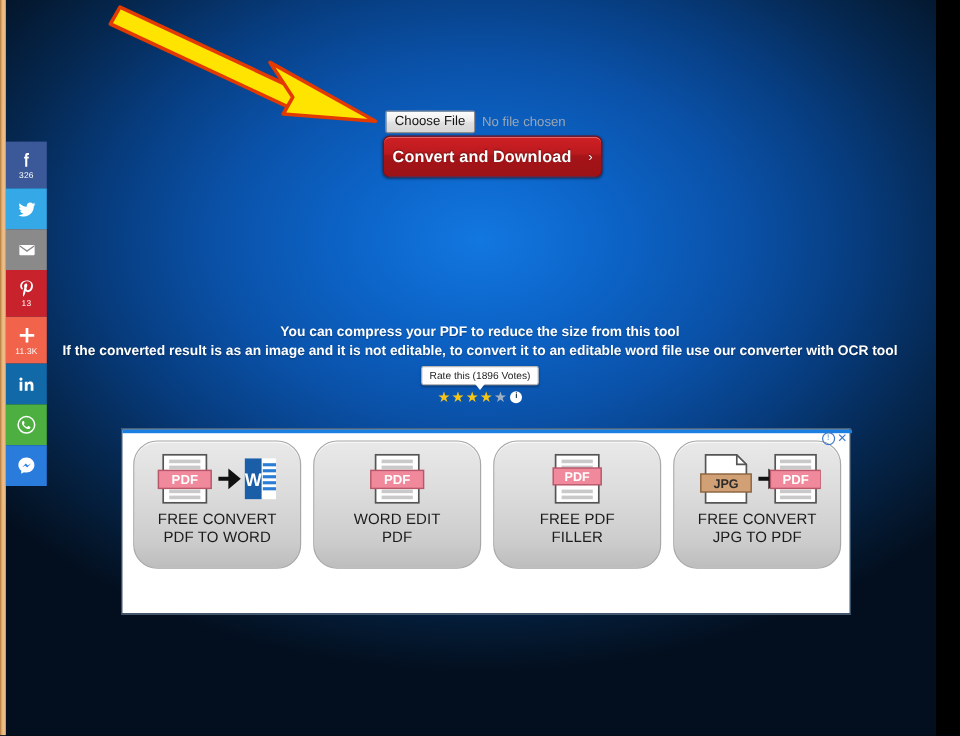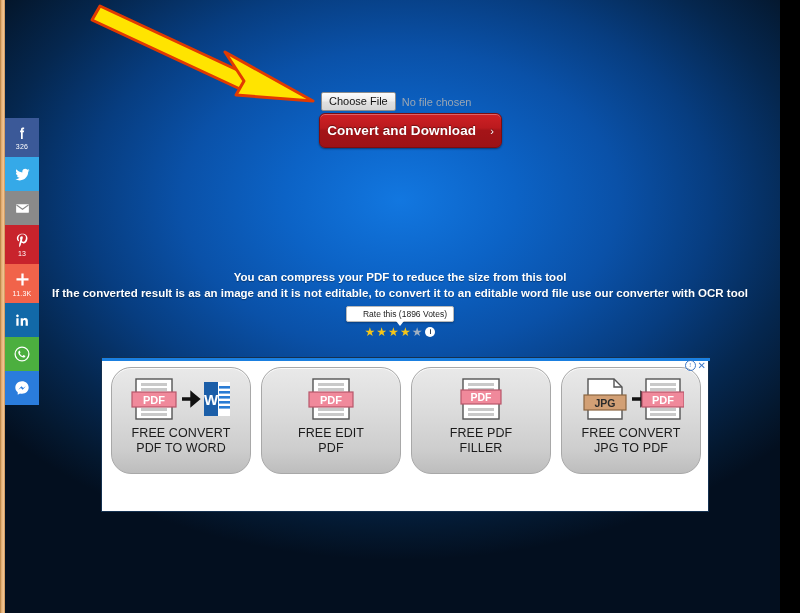--- a/index.html
+++ b/index.html
@@ -151,21 +151,21 @@
     text-align: center;
     z-index: 15;
   }
   .rate-bubble {
     display: inline-block;
     background: #ffffff;
     border: 1px solid #b9b9b9;
     border-radius: 2px;
     font-size: 8.5px;
     color: #1b1b1b;
-    padding: 2px 6px 2px 16px;
+    padding: 2px 6px 2px 6px;
     line-height: 10px;
     position: relative;
     box-shadow: 0 1px 2px rgba(0,0,0,0.3);
   }
   .rate-bubble:after {
     content: "";
     position: absolute;
     left: 50%; bottom: -5px;
     margin-left: -4px;
     width: 0; height: 0;
@@ -436,21 +436,21 @@
             <rect x="9" y="4" width="36" height="40" fill="#ffffff" stroke="#555" stroke-width="1.4"></rect>
             <rect x="14" y="8" width="26" height="3" fill="#c9c9c9"></rect>
             <rect x="14" y="13" width="26" height="3" fill="#c9c9c9"></rect>
             <rect x="14" y="33" width="26" height="3" fill="#c9c9c9"></rect>
             <rect x="14" y="38" width="26" height="3" fill="#c9c9c9"></rect>
             <rect x="5" y="17" width="44" height="15" fill="#f0899b" stroke="#b8566a" stroke-width="1.2"></rect>
             <text x="27" y="28.5" font-family="Liberation Sans, sans-serif" font-size="11" font-weight="bold" fill="#ffffff" text-anchor="middle">PDF</text>
           </svg>
         </div>
         <div class="tile-label">
-          <span>FREE EDIT</span><br>
+          <span>WORD EDIT</span><br>
           <span>PDF</span>
         </div>
       </div>
 
       <div class="ad-tile">
         <div class="tile-icon-area">
           <svg width="54" height="48" viewBox="0 0 54 48">
             <rect x="9" y="4" width="36" height="40" fill="#ffffff" stroke="#555" stroke-width="1.4"></rect>
             <rect x="14" y="8" width="26" height="3" fill="#c9c9c9"></rect>
             <rect x="14" y="13" width="26" height="3" fill="#c9c9c9"></rect>

